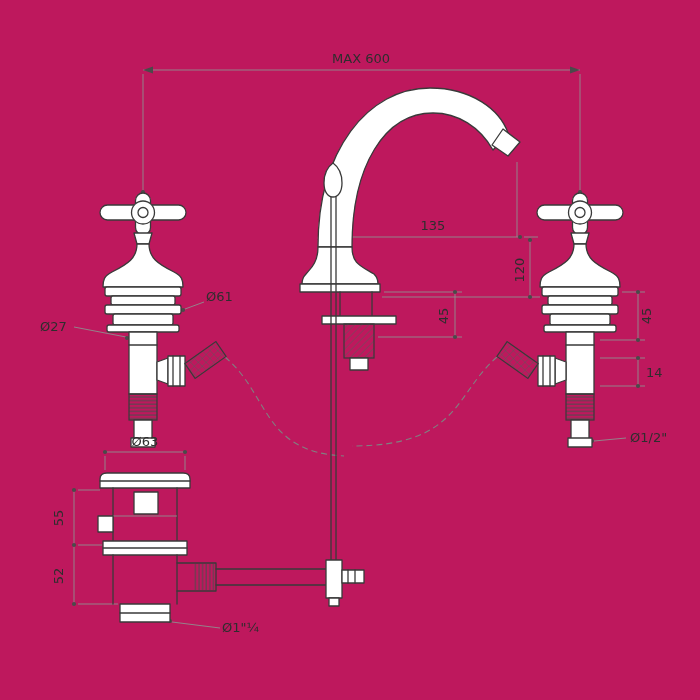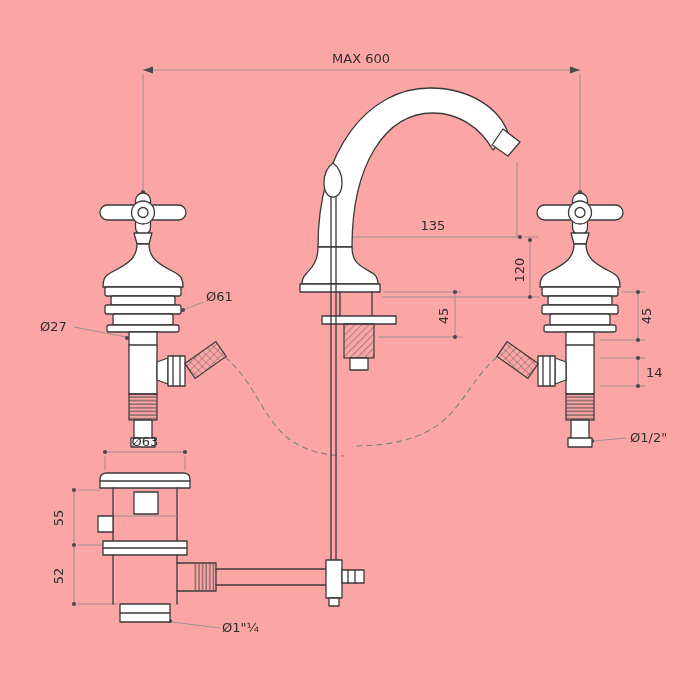--- a/index.html
+++ b/index.html
@@ -1,16 +1,16 @@
 <!DOCTYPE html>
 <html><head>
 <meta charset="utf-8">
 <style>
   html,body { margin:0; padding:0; background:#ffffff; }
-  .stage { width:700px; height:700px; position:relative; background:#fca5a5; overflow:hidden; }
+  .stage { width:700px; height:700px; position:relative; background:#be185d; overflow:hidden; }
   .t { font-family:"DejaVu Sans", "Liberation Sans", sans-serif; font-size:13px; fill:#2e2e2e; }
   .s  { stroke:#3a3a3a; stroke-width:1.3; fill:none; stroke-linecap:round; stroke-linejoin:round; }
   .w  { stroke:#3a3a3a; stroke-width:1.3; fill:#ffffff; stroke-linejoin:round; }
   .d  { stroke:#8f8f8f; stroke-width:0.9; fill:none; }
   .dot{ fill:#4a4a4a; stroke:none; }
   .arr{ fill:#4a4a4a; stroke:none; }
   .dsh{ stroke:#808080; stroke-width:1.1; fill:none; stroke-dasharray:6 4; }
 </style>
 </head>
 <body>

